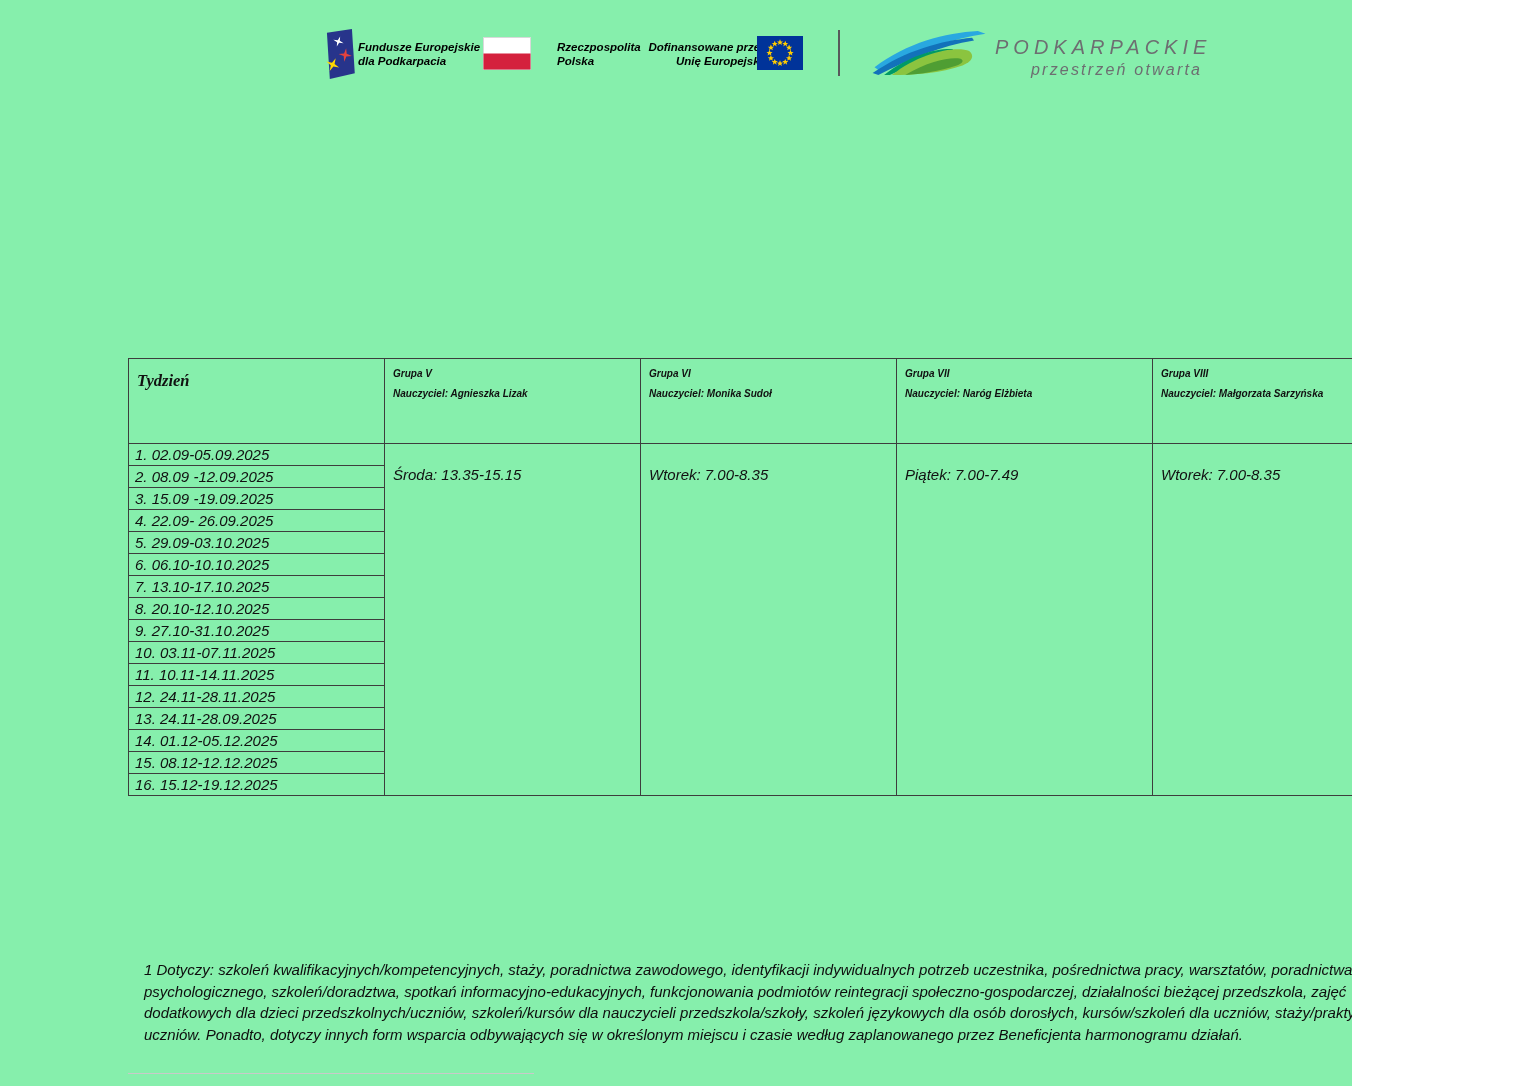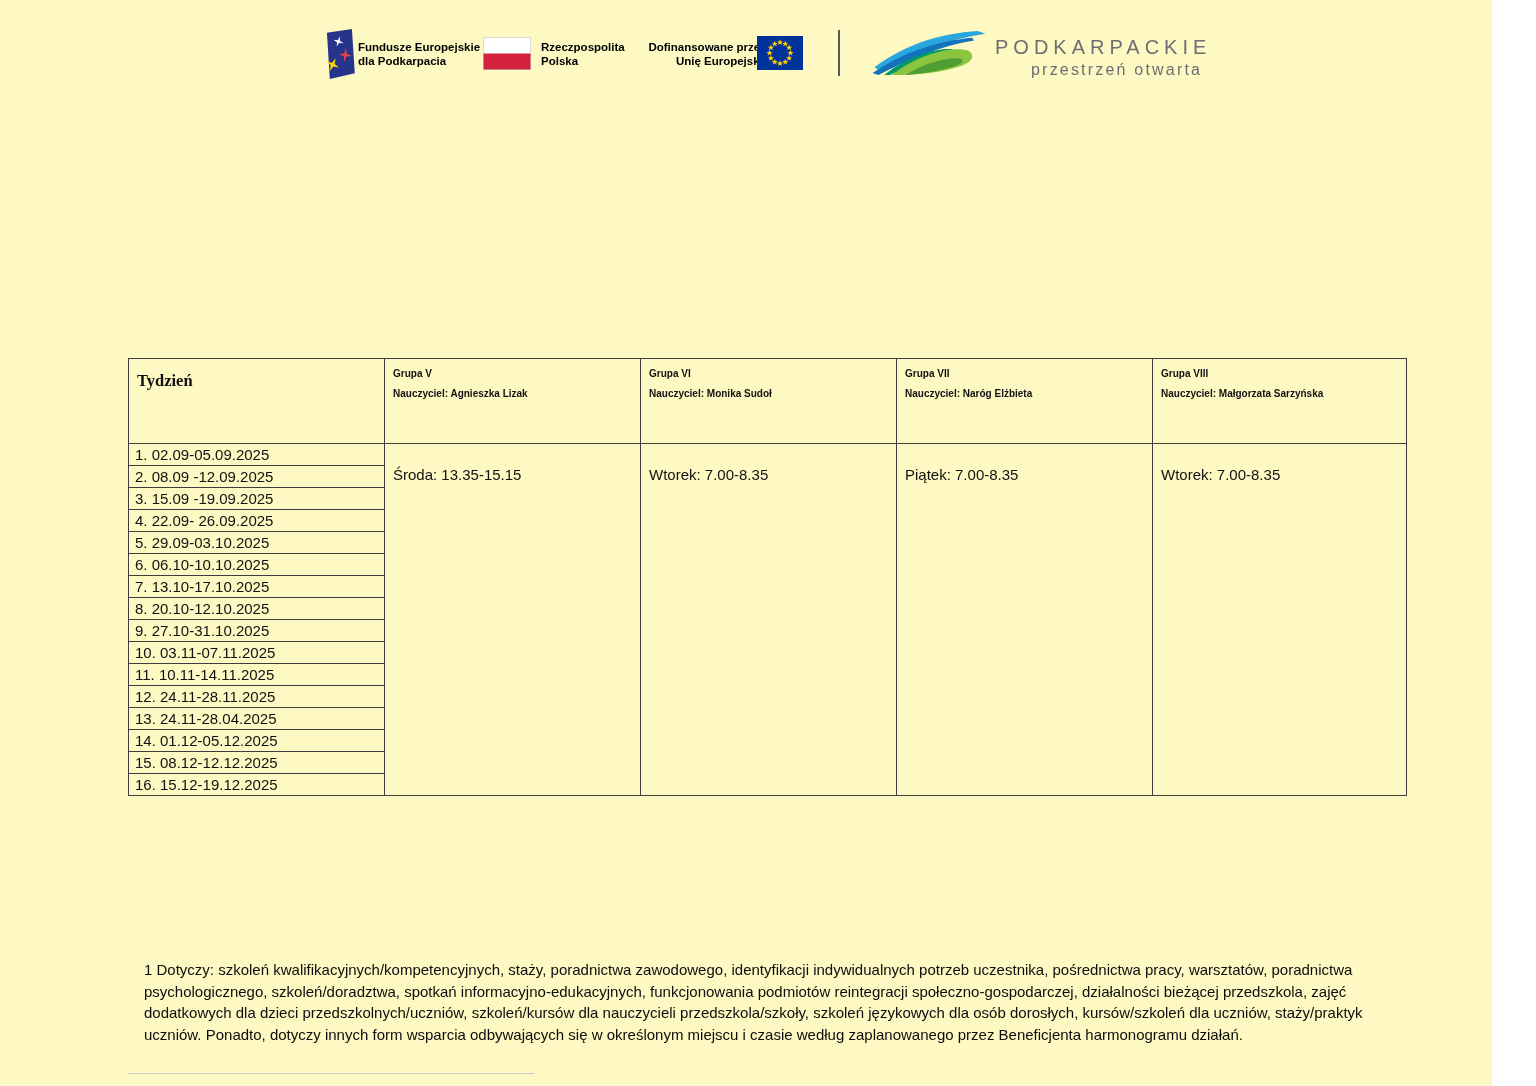--- a/index.html
+++ b/index.html
@@ -1,18 +1,18 @@
 <!DOCTYPE html>
 <html><head>
 <meta charset="utf-8">
 <style>
   html,body{margin:0;padding:0;background:#ffffff;}
   #page{
-    position:relative;width:1492px;height:1086px;background:#fef9c3;overflow:hidden;
-    font-family:"Liberation Sans",sans-serif;color:#111;
+    position:relative;width:1352px;height:1086px;background:#86efac;overflow:hidden;
+    font-family:"Liberation Sans",sans-serif;color:#111;font-style:italic;
   }
   
   .abs{position:absolute;}
   .logo-label{font-size:11.5px;font-weight:bold;line-height:14px;color:#000;white-space:nowrap;}
   .logo-label.right{text-align:right;}
   .podk-title{font-size:20px;letter-spacing:5px;color:#6d6e71;font-weight:500;white-space:nowrap;}
   .podk-sub{font-size:16px;letter-spacing:2.2px;color:#6d6e71;margin-top:2px;margin-left:36px;white-space:nowrap;}
   .vdivider{width:2px;height:46px;background:#58595b;}
   
   table.schedule{
@@ -65,21 +65,21 @@
     </svg>
     <div class="abs logo-label" style="left:358px;top:40px;">
       <div>Fundusze Europejskie</div>
       <div>dla Podkarpacia</div>
     </div>
 
     <svg class="abs" style="left:483px;top:37px;" width="48" height="33" viewBox="0 0 48 33">
       <rect x="0.5" y="0.5" width="47" height="32" fill="#ffffff" stroke="#d9d9d9" stroke-width="1"></rect>
       <rect x="0.5" y="16.5" width="47" height="16" fill="#d4213d"></rect>
     </svg>
-    <div class="abs logo-label" style="left:541px;top:40px;">
+    <div class="abs logo-label" style="left:557px;top:40px;">
       <div>Rzeczpospolita</div>
       <div>Polska</div>
     </div>
 
     <div class="abs logo-label right" style="left:646px;top:40px;width:120px;">
       <div>Dofinansowane przez</div>
       <div>Unię Europejską</div>
     </div>
     <svg class="abs" style="left:757px;top:36px;" width="46" height="34" viewBox="0 0 46 34">
       <rect width="46" height="34" fill="#003399"></rect>
@@ -165,21 +165,21 @@
           <div>Grupa VIII</div>
           <div>Nauczyciel: Małgorzata Sarzyńska</div>
         </th>
       </tr>
     </thead>
     <tbody>
       <tr>
         <td class="week-cell">1. 02.09-05.09.2025</td>
         <td class="sched-cell" rowspan="16">Środa: 13.35-15.15</td>
         <td class="sched-cell" rowspan="16">Wtorek: 7.00-8.35</td>
-        <td class="sched-cell" rowspan="16">Piątek: 7.00-8.35</td>
+        <td class="sched-cell" rowspan="16">Piątek: 7.00-7.49</td>
         <td class="sched-cell" rowspan="16">Wtorek: 7.00-8.35</td>
       </tr>
       <tr>
           <td class="week-cell">2. 08.09 -12.09.2025</td>
         </tr>
       <tr>
           <td class="week-cell">3. 15.09 -19.09.2025</td>
         </tr>
       <tr>
           <td class="week-cell">4. 22.09- 26.09.2025</td>
@@ -202,21 +202,21 @@
       <tr>
           <td class="week-cell">10. 03.11-07.11.2025</td>
         </tr>
       <tr>
           <td class="week-cell">11. 10.11-14.11.2025</td>
         </tr>
       <tr>
           <td class="week-cell">12. 24.11-28.11.2025</td>
         </tr>
       <tr>
-          <td class="week-cell">13. 24.11-28.04.2025</td>
+          <td class="week-cell">13. 24.11-28.09.2025</td>
         </tr>
       <tr>
           <td class="week-cell">14. 01.12-05.12.2025</td>
         </tr>
       <tr>
           <td class="week-cell">15. 08.12-12.12.2025</td>
         </tr>
       <tr>
           <td class="week-cell">16. 15.12-19.12.2025</td>
         </tr>

